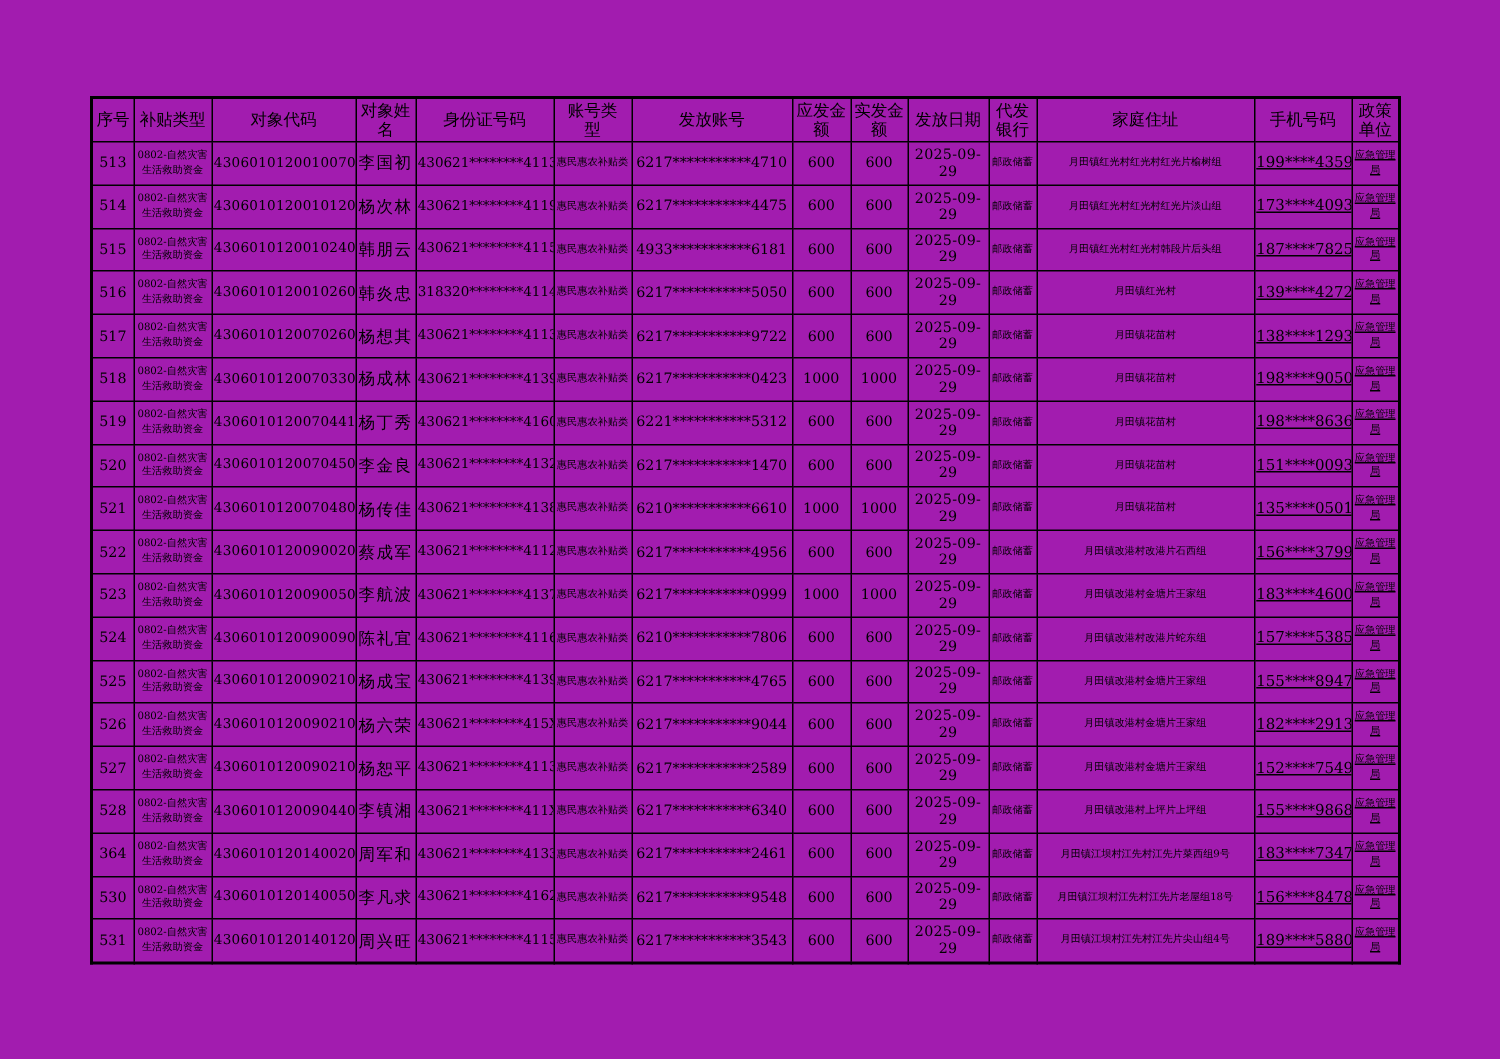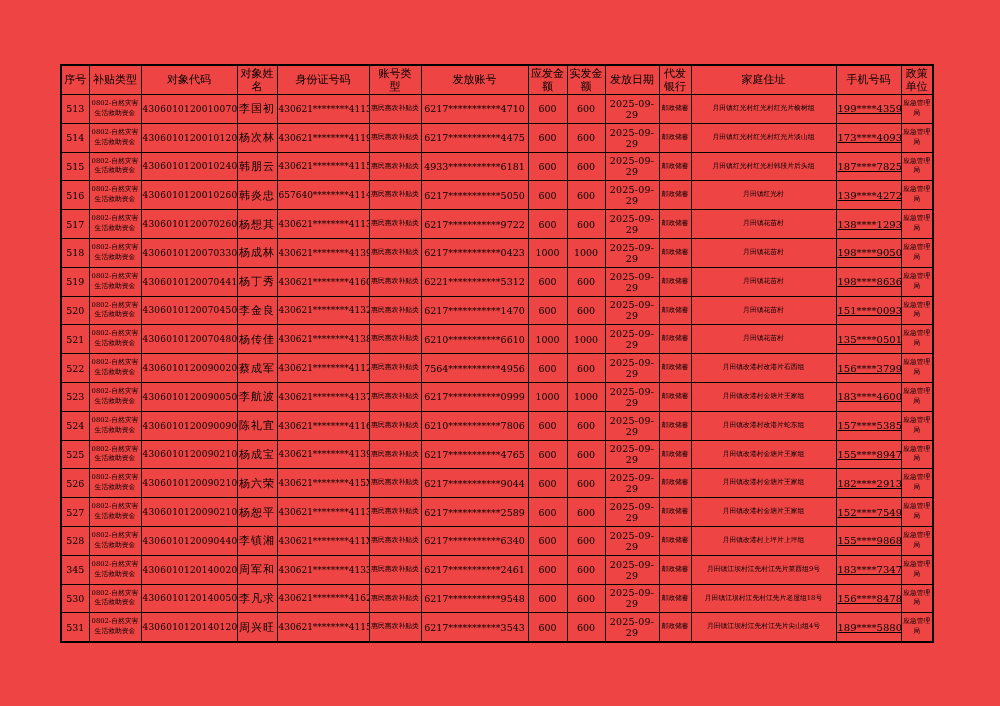--- a/index.html
+++ b/index.html
@@ -5,21 +5,21 @@
   html, body {
     margin: 0; padding: 0;
     width: 1000px; height: 706px;
     background: #ffffff;
     font-family: "DejaVu Serif", "Liberation Serif", serif;
     color: #000;
   }
   .page {
     position: relative;
     width: 1000px; height: 706px;
-    background: #ef4444;
+    background: #a21caf;
     overflow: hidden;
   }
   table.grid {
     position: absolute;
     left: 60px; top: 64px;
     width: 872px;
     table-layout: fixed;
     border-collapse: collapse;
     border: 2px solid #000;
   }
@@ -46,21 +46,21 @@
   .c-name         { font-size: 11px; letter-spacing: 1px; margin-left: 44px; }
   .c-id_number    { font-size: 9px; }
   .c-account_type { font-size: 6.8px; line-height: 1.45; }
   .c-account      { font-size: 9.5px; }
   .c-amount_due   { font-size: 9.5px; }
   .c-amount_paid  { font-size: 9.5px; }
   .c-pay_date     { font-size: 9.5px; letter-spacing: 0.2px; }
   .c-bank         { font-size: 6.8px; line-height: 1.45; margin-top: 32px; }
   .c-address      { font-size: 6.8px; line-height: 1.45; }
   .c-phone        { font-size: 10px; text-decoration: underline; }
-  .c-policy_unit  { font-size: 6.8px; line-height: 1.45; }
+  .c-policy_unit  { font-size: 6.8px; line-height: 1.45; text-decoration: underline; }
 </style>
 </head>
 <body>
 
 <div class="page">
   <table class="grid">
     <colgroup>
         <col style="width: 28px;">
         <col style="width: 52px;">
         <col style="width: 96px;">
@@ -151,21 +151,21 @@
           <td class="c-address">月田镇红光村红光村韩段片后头组</td>
           <td class="c-phone">187****7825</td>
           <td class="c-policy_unit">应急管理局</td>
         </tr>
         <tr>
           <td class="c-seq">516</td>
           <td class="c-subsidy_type">0802-自然灾害
 生活救助资金</td>
           <td class="c-object_code">430601012001026011</td>
           <td class="c-name">韩炎忠</td>
-          <td class="c-id_number">657640********4114</td>
+          <td class="c-id_number">318320********4114</td>
           <td class="c-account_type">惠民惠农补贴类</td>
           <td class="c-account">6217***********5050</td>
           <td class="c-amount_due">600</td>
           <td class="c-amount_paid">600</td>
           <td class="c-pay_date">2025-09-29</td>
           <td class="c-bank">邮政储蓄</td>
           <td class="c-address">月田镇红光村</td>
           <td class="c-phone">139****4272</td>
           <td class="c-policy_unit">应急管理局</td>
         </tr>
@@ -255,21 +255,21 @@
           <td class="c-policy_unit">应急管理局</td>
         </tr>
         <tr>
           <td class="c-seq">522</td>
           <td class="c-subsidy_type">0802-自然灾害
 生活救助资金</td>
           <td class="c-object_code">430601012009002027</td>
           <td class="c-name">蔡成军</td>
           <td class="c-id_number">430621********4112</td>
           <td class="c-account_type">惠民惠农补贴类</td>
-          <td class="c-account">7564***********4956</td>
+          <td class="c-account">6217***********4956</td>
           <td class="c-amount_due">600</td>
           <td class="c-amount_paid">600</td>
           <td class="c-pay_date">2025-09-29</td>
           <td class="c-bank">邮政储蓄</td>
           <td class="c-address">月田镇改港村改港片石西组</td>
           <td class="c-phone">156****3799</td>
           <td class="c-policy_unit">应急管理局</td>
         </tr>
         <tr>
           <td class="c-seq">523</td>
@@ -367,21 +367,21 @@
           <td class="c-account">6217***********6340</td>
           <td class="c-amount_due">600</td>
           <td class="c-amount_paid">600</td>
           <td class="c-pay_date">2025-09-29</td>
           <td class="c-bank">邮政储蓄</td>
           <td class="c-address">月田镇改港村上坪片上坪组</td>
           <td class="c-phone">155****9868</td>
           <td class="c-policy_unit">应急管理局</td>
         </tr>
         <tr>
-          <td class="c-seq">345</td>
+          <td class="c-seq">364</td>
           <td class="c-subsidy_type">0802-自然灾害
 生活救助资金</td>
           <td class="c-object_code">430601012014002008</td>
           <td class="c-name">周军和</td>
           <td class="c-id_number">430621********4133</td>
           <td class="c-account_type">惠民惠农补贴类</td>
           <td class="c-account">6217***********2461</td>
           <td class="c-amount_due">600</td>
           <td class="c-amount_paid">600</td>
           <td class="c-pay_date">2025-09-29</td>

